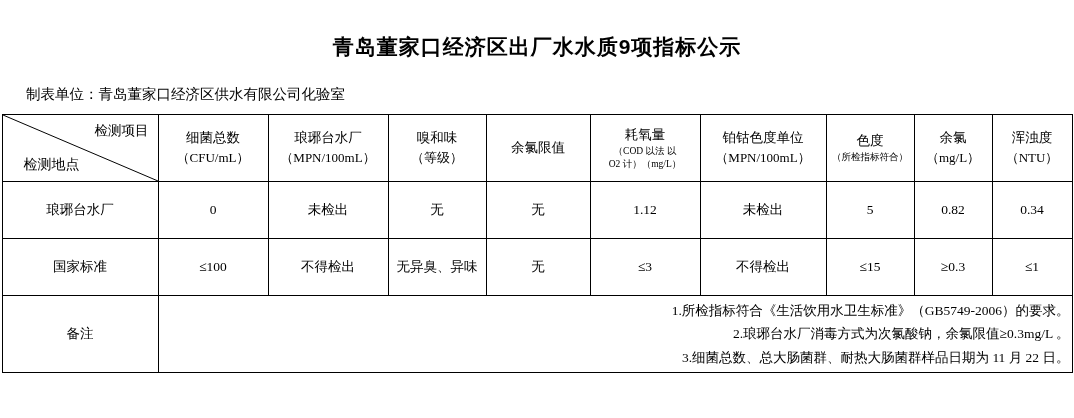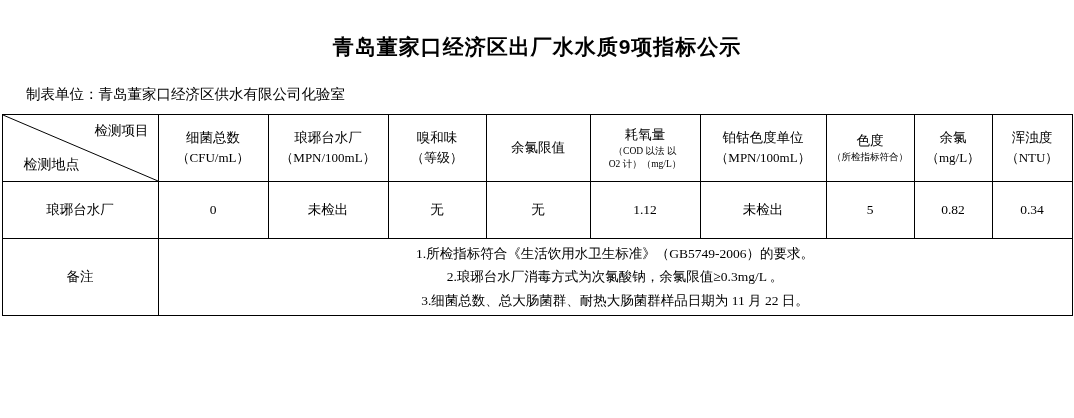--- a/index.html
+++ b/index.html
@@ -109,20 +109,21 @@
     text-align: left;
     padding: 8px 10px 8px 12px;
     line-height: 1.72;
     font-size: 13px;
   }
   .remark-body div {
     white-space: nowrap;
   }
   .mono-ish {
     font-family: "Liberation Serif", serif;
+    text-align: right;
   }
 </style>
 </head>
 <body>
 
 <div class="page">
 
   <div class="title">青岛董家口经济区出厂水水质9项指标公示</div>
 
   <div class="meta-row">
@@ -196,20 +197,32 @@
         <td class="num">0</td>
         <td>未检出</td>
         <td>无</td>
         <td>无</td>
         <td class="num">1.12</td>
         <td>未检出</td>
         <td class="num">5</td>
         <td class="num">0.82</td>
         <td class="num">0.34</td>
       </tr>
+      <tr class="row-data">
+        <td>国家标准</td>
+        <td class="num">≤100</td>
+        <td>不得检出</td>
+        <td>无异臭、异味</td>
+        <td>无</td>
+        <td class="num">≤3</td>
+        <td>不得检出</td>
+        <td class="num">≤15</td>
+        <td class="num">≥0.3</td>
+        <td class="num">≤1</td>
+      </tr>
       <tr>
         <td class="remark-label">备注</td>
         <td class="remark-body" colspan="9">
           <div class="mono-ish">1.所检指标符合《生活饮用水卫生标准》（GB5749-2006）的要求。</div>
           <div class="mono-ish">2.琅琊台水厂消毒方式为次氯酸钠，余氯限值≥0.3mg/L 。</div>
           <div class="mono-ish">3.细菌总数、总大肠菌群、耐热大肠菌群样品日期为 11 月 22 日。</div>
         </td>
       </tr>
     </tbody>
   </table>

